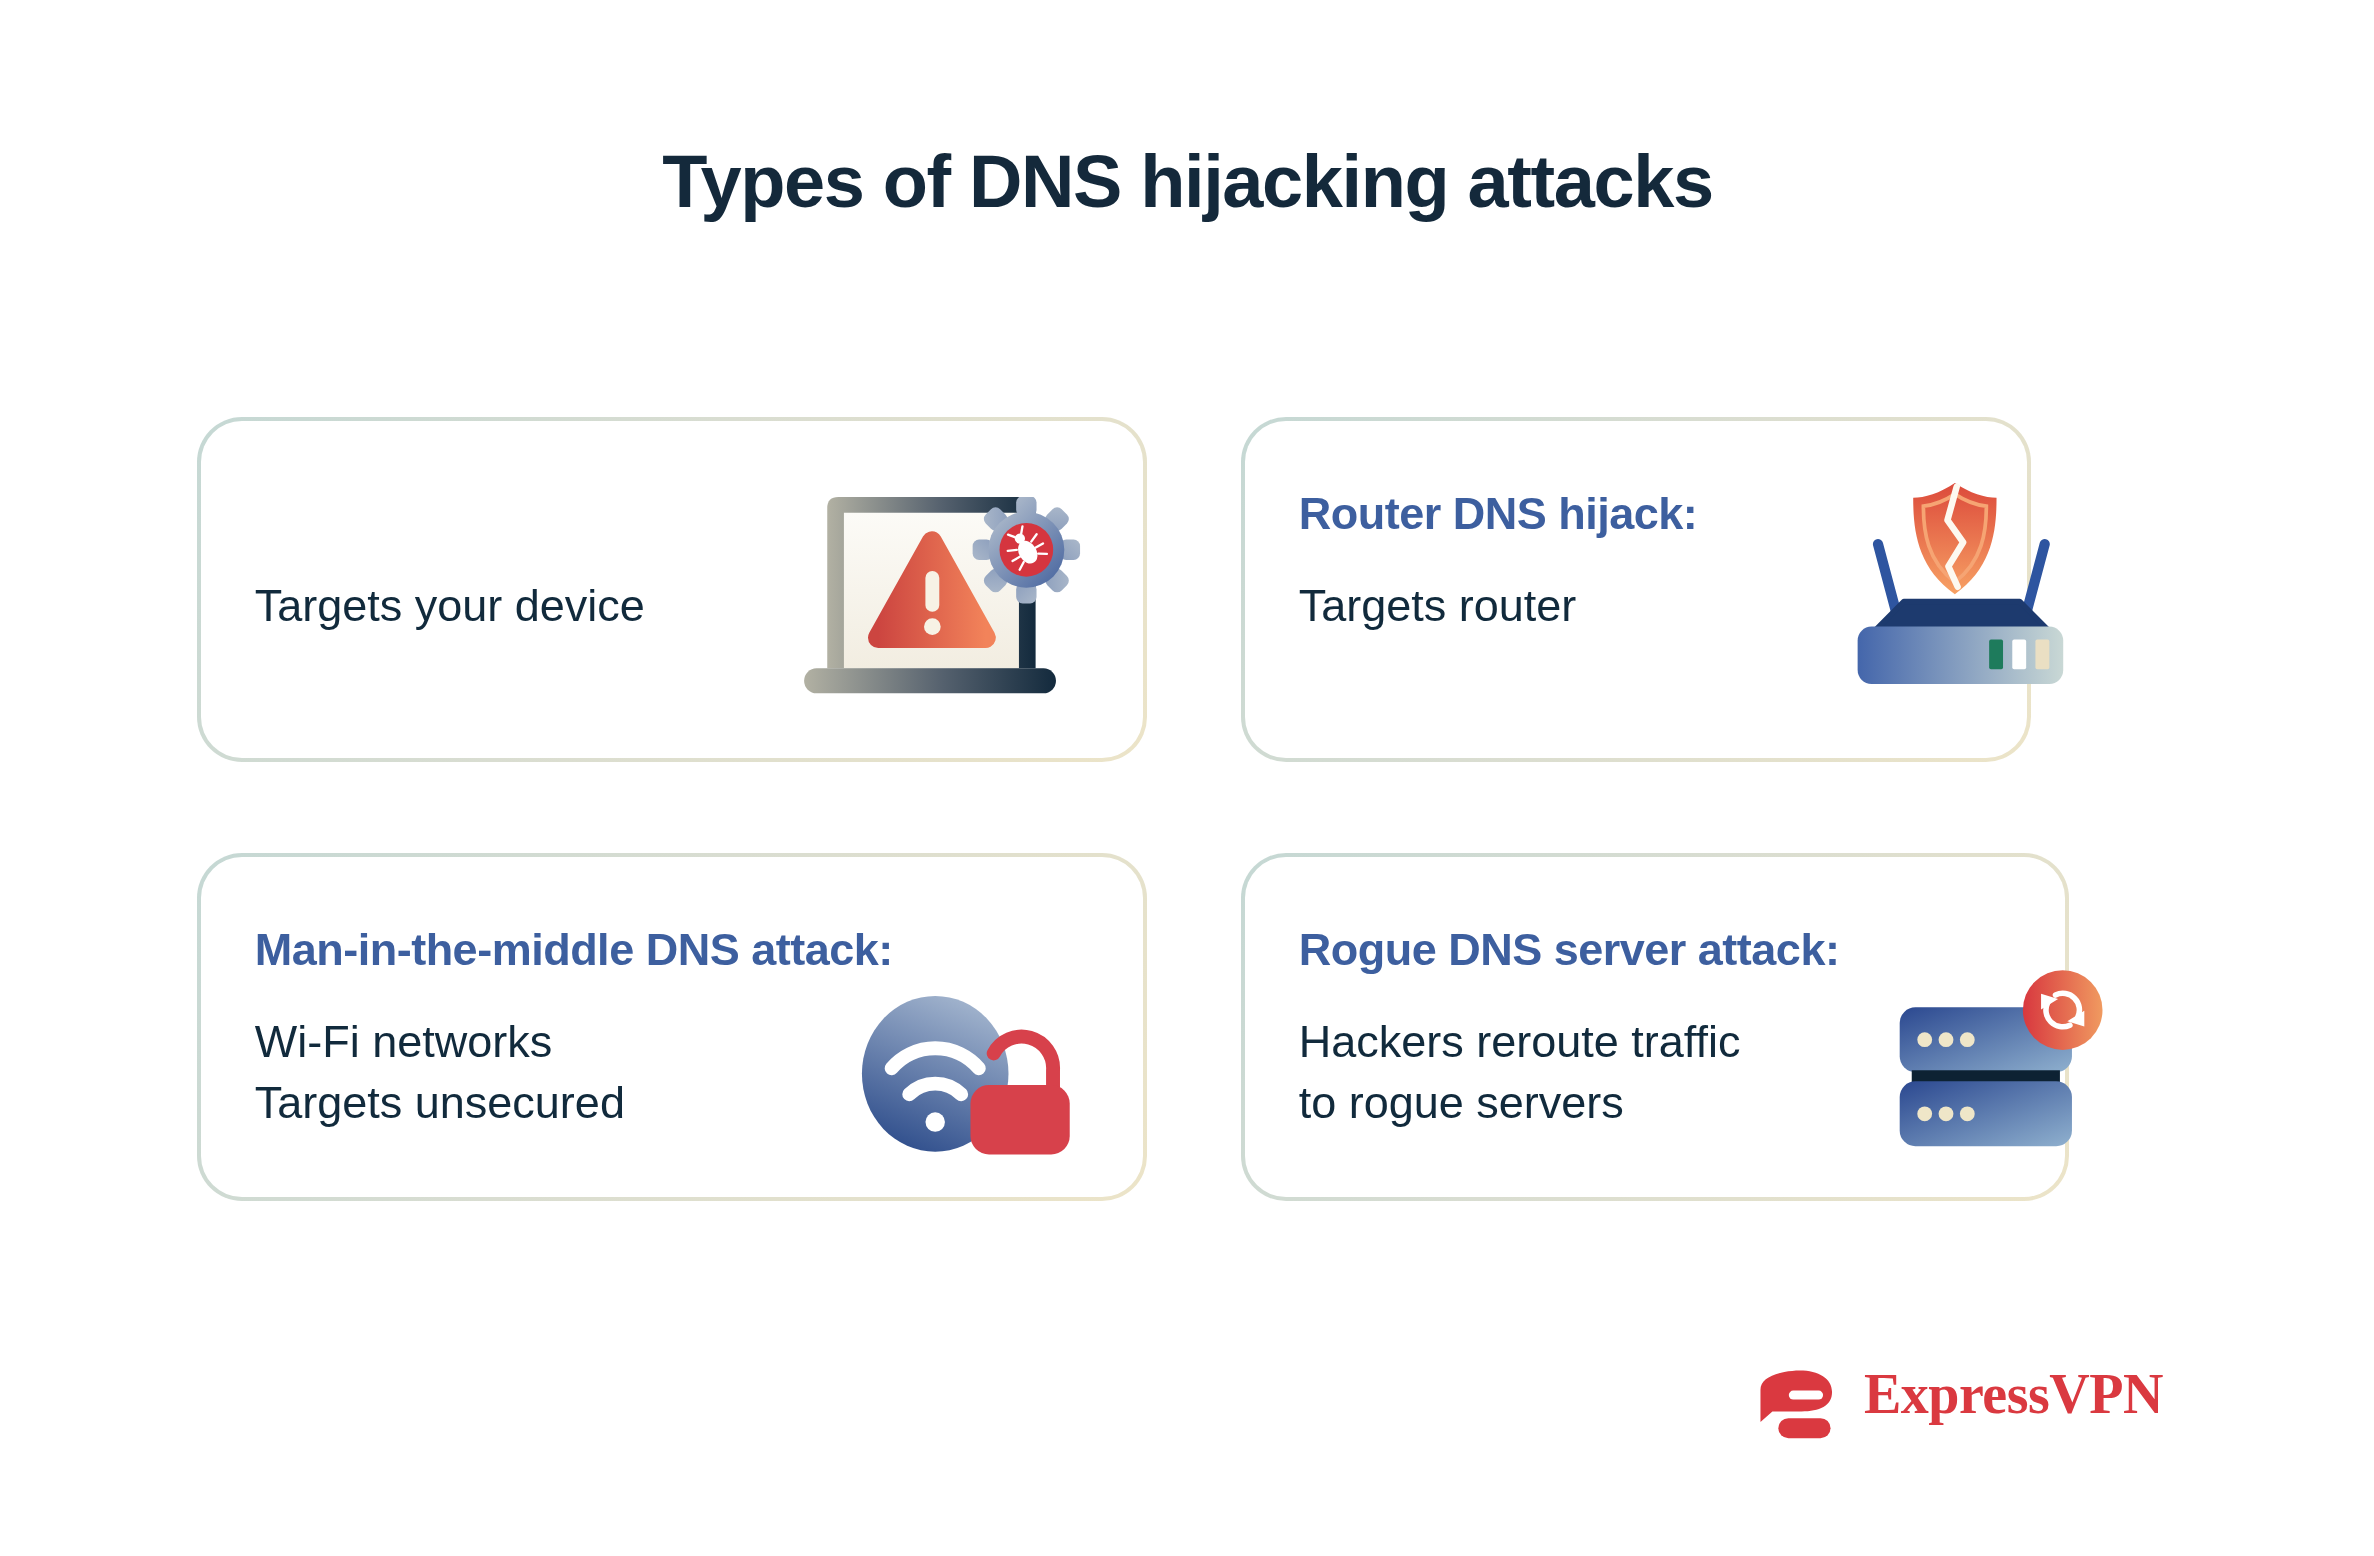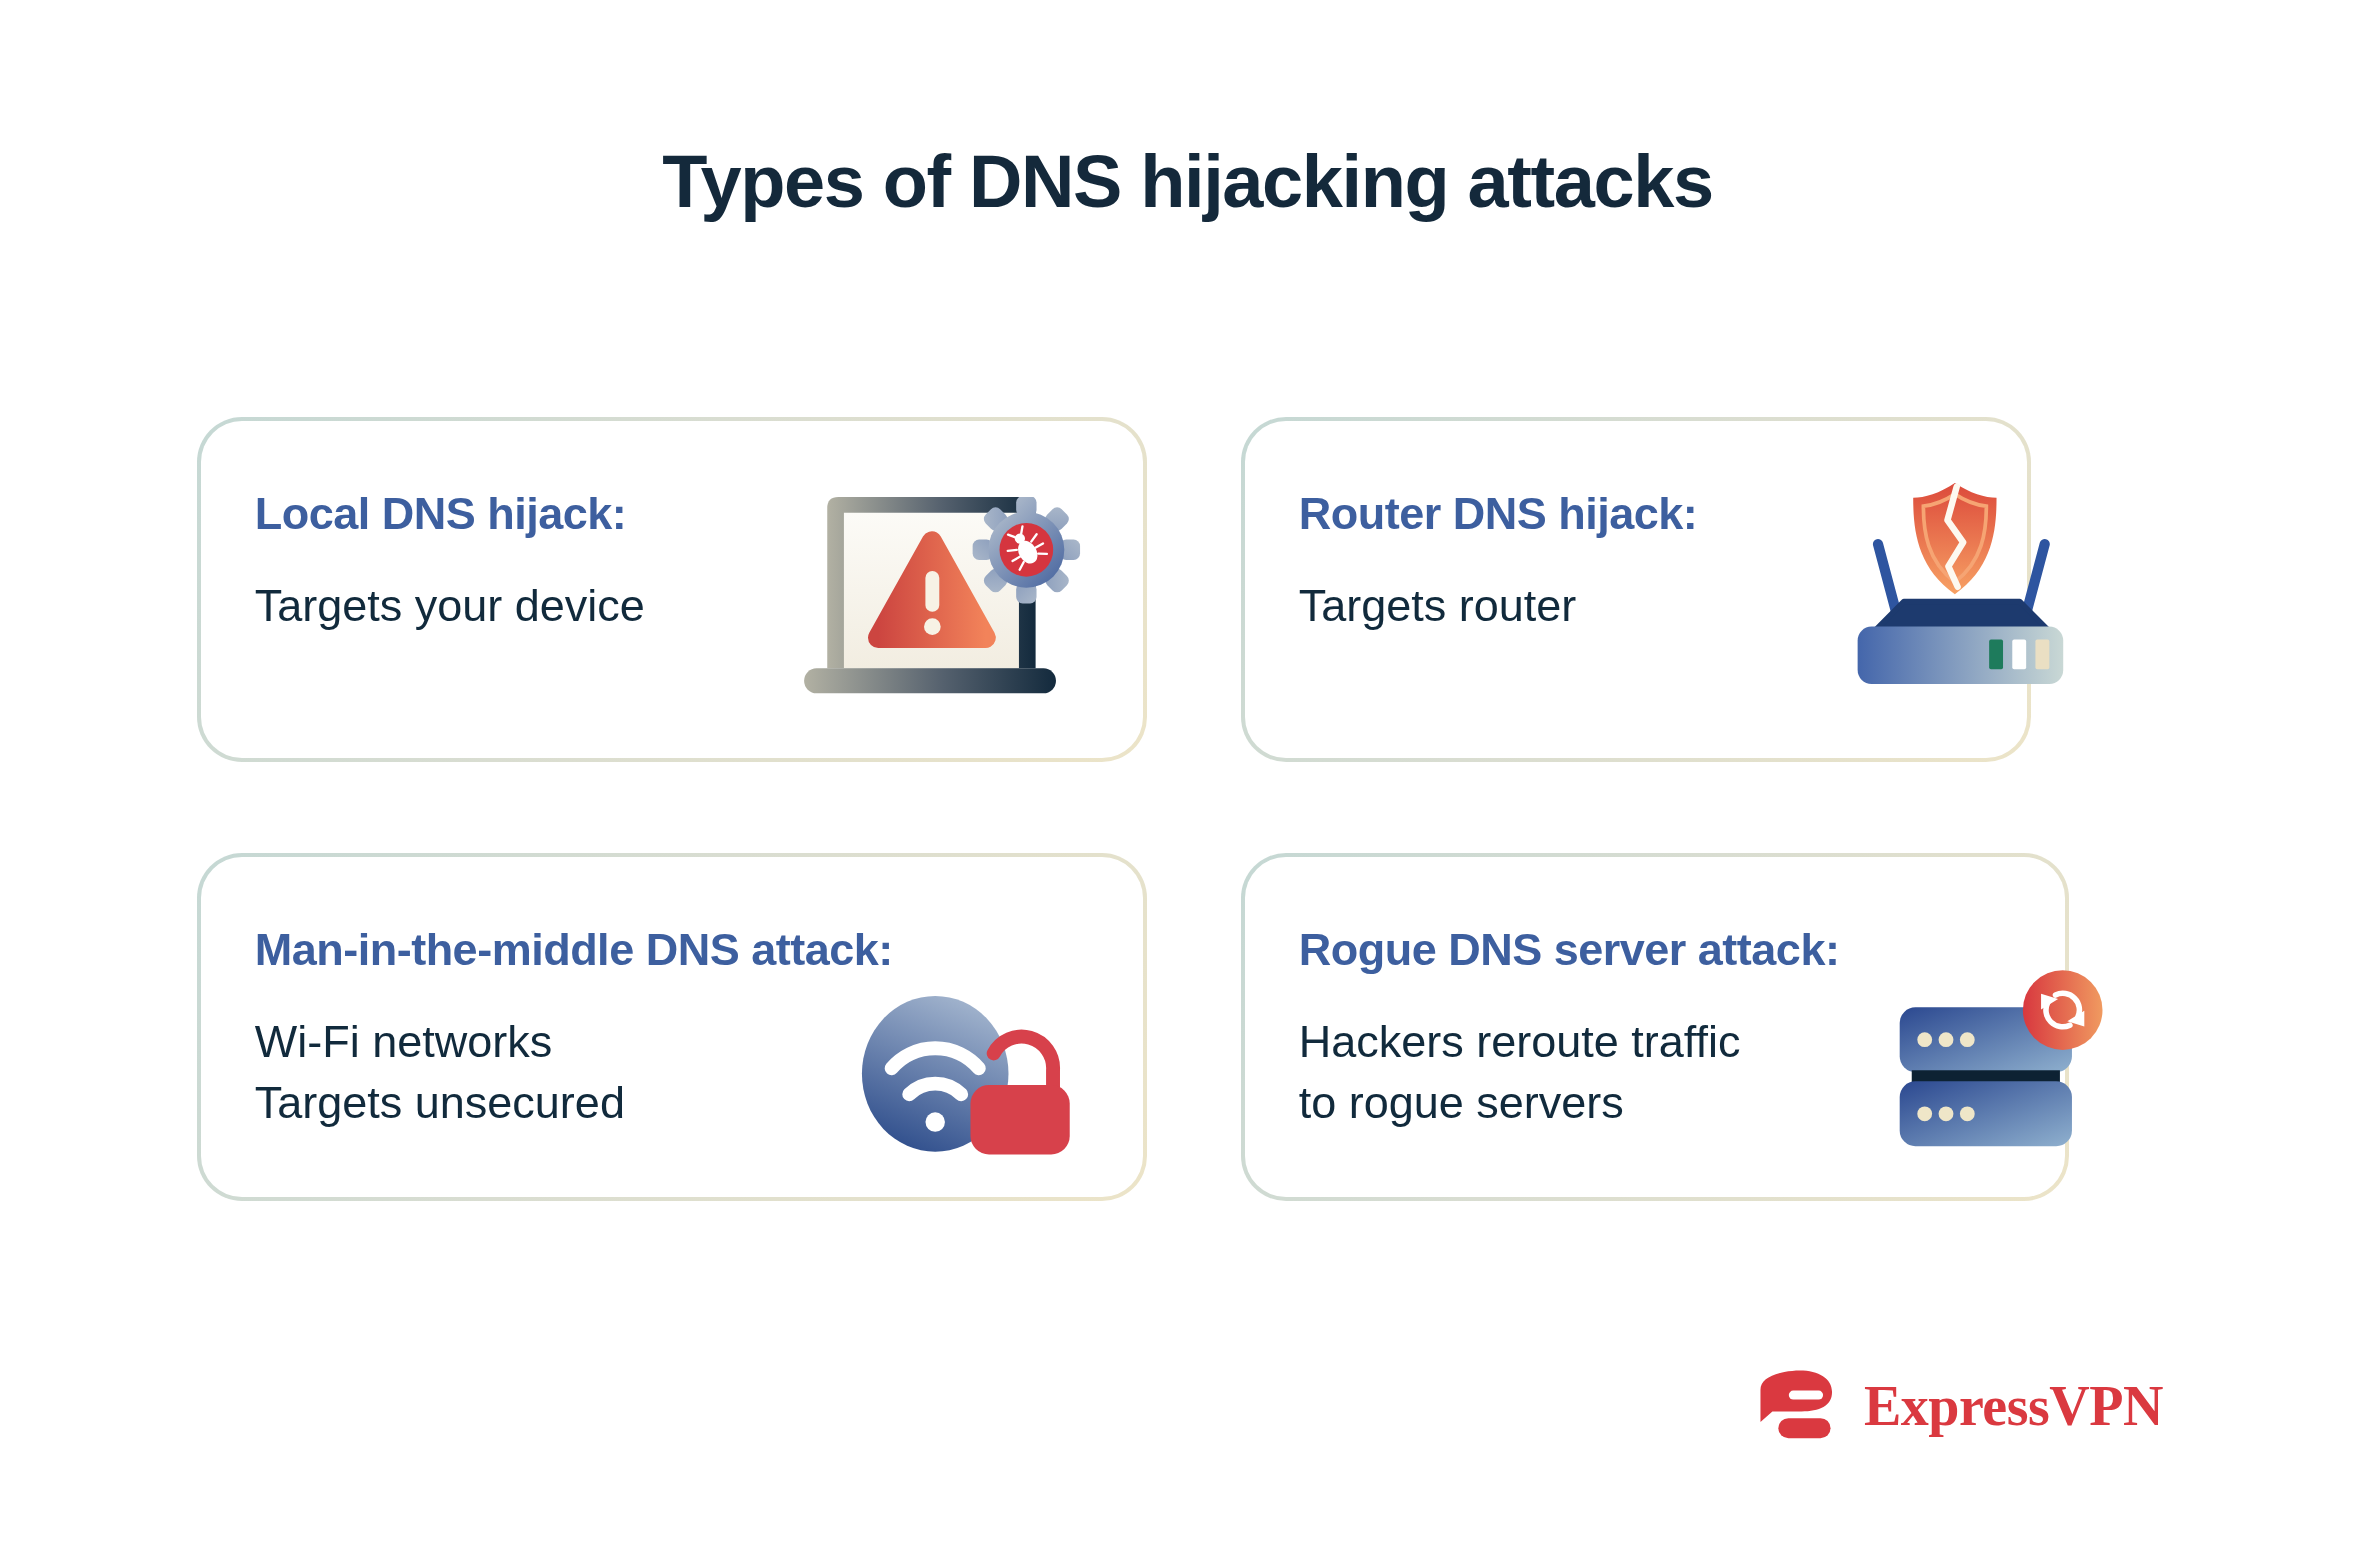--- a/index.html
+++ b/index.html
@@ -41,38 +41,37 @@
     white-space:nowrap;
   }
   .card-body span { display:block; }
   .icon { position:absolute; }
   #icon-laptop { left:603px; top:76px;  width:278px; height:213px; }
   #icon-router { left:608px; top:60px;  width:213px; height:218px; }
   #icon-wifi   { left:660px; top:135px; width:218px; height:172px; }
   #icon-server { left:651px; top:111px; width:213px; height:186px; }
   .logo {
     position:absolute; left:1756px; top:1362px;
-    display:flex; align-items:center;
+    display:flex; 
   }
   .logo-mark { width:82px; height:87px; }
   .logo-text {
     margin-left:26px;
     font-family:"Liberation Serif","DejaVu Serif",serif;
     font-size:56px; font-weight:700; color:#da3940;
     letter-spacing:-0.5px;
   }
 </style>
 </head>
 <body>
 
 <div class="title">Types of DNS hijacking attacks</div>
 
 <div class="card" id="card1">
   <div class="card-inner">
-    <div class="card-heading">Local DNS hijack:</div>
     <div class="card-body">
       <span>Targets your device</span>
       <span></span>
     </div>
     <svg class="icon" id="icon-laptop" viewBox="0 0 300 230">
       <defs>
         <linearGradient id="lg-frame" x1="0" y1="0" x2="1" y2="0">
           <stop offset="0" stop-color="#b2b1a3"></stop>
             <stop offset="0.55" stop-color="#55616e"></stop>
             <stop offset="1" stop-color="#132a3d"></stop>

